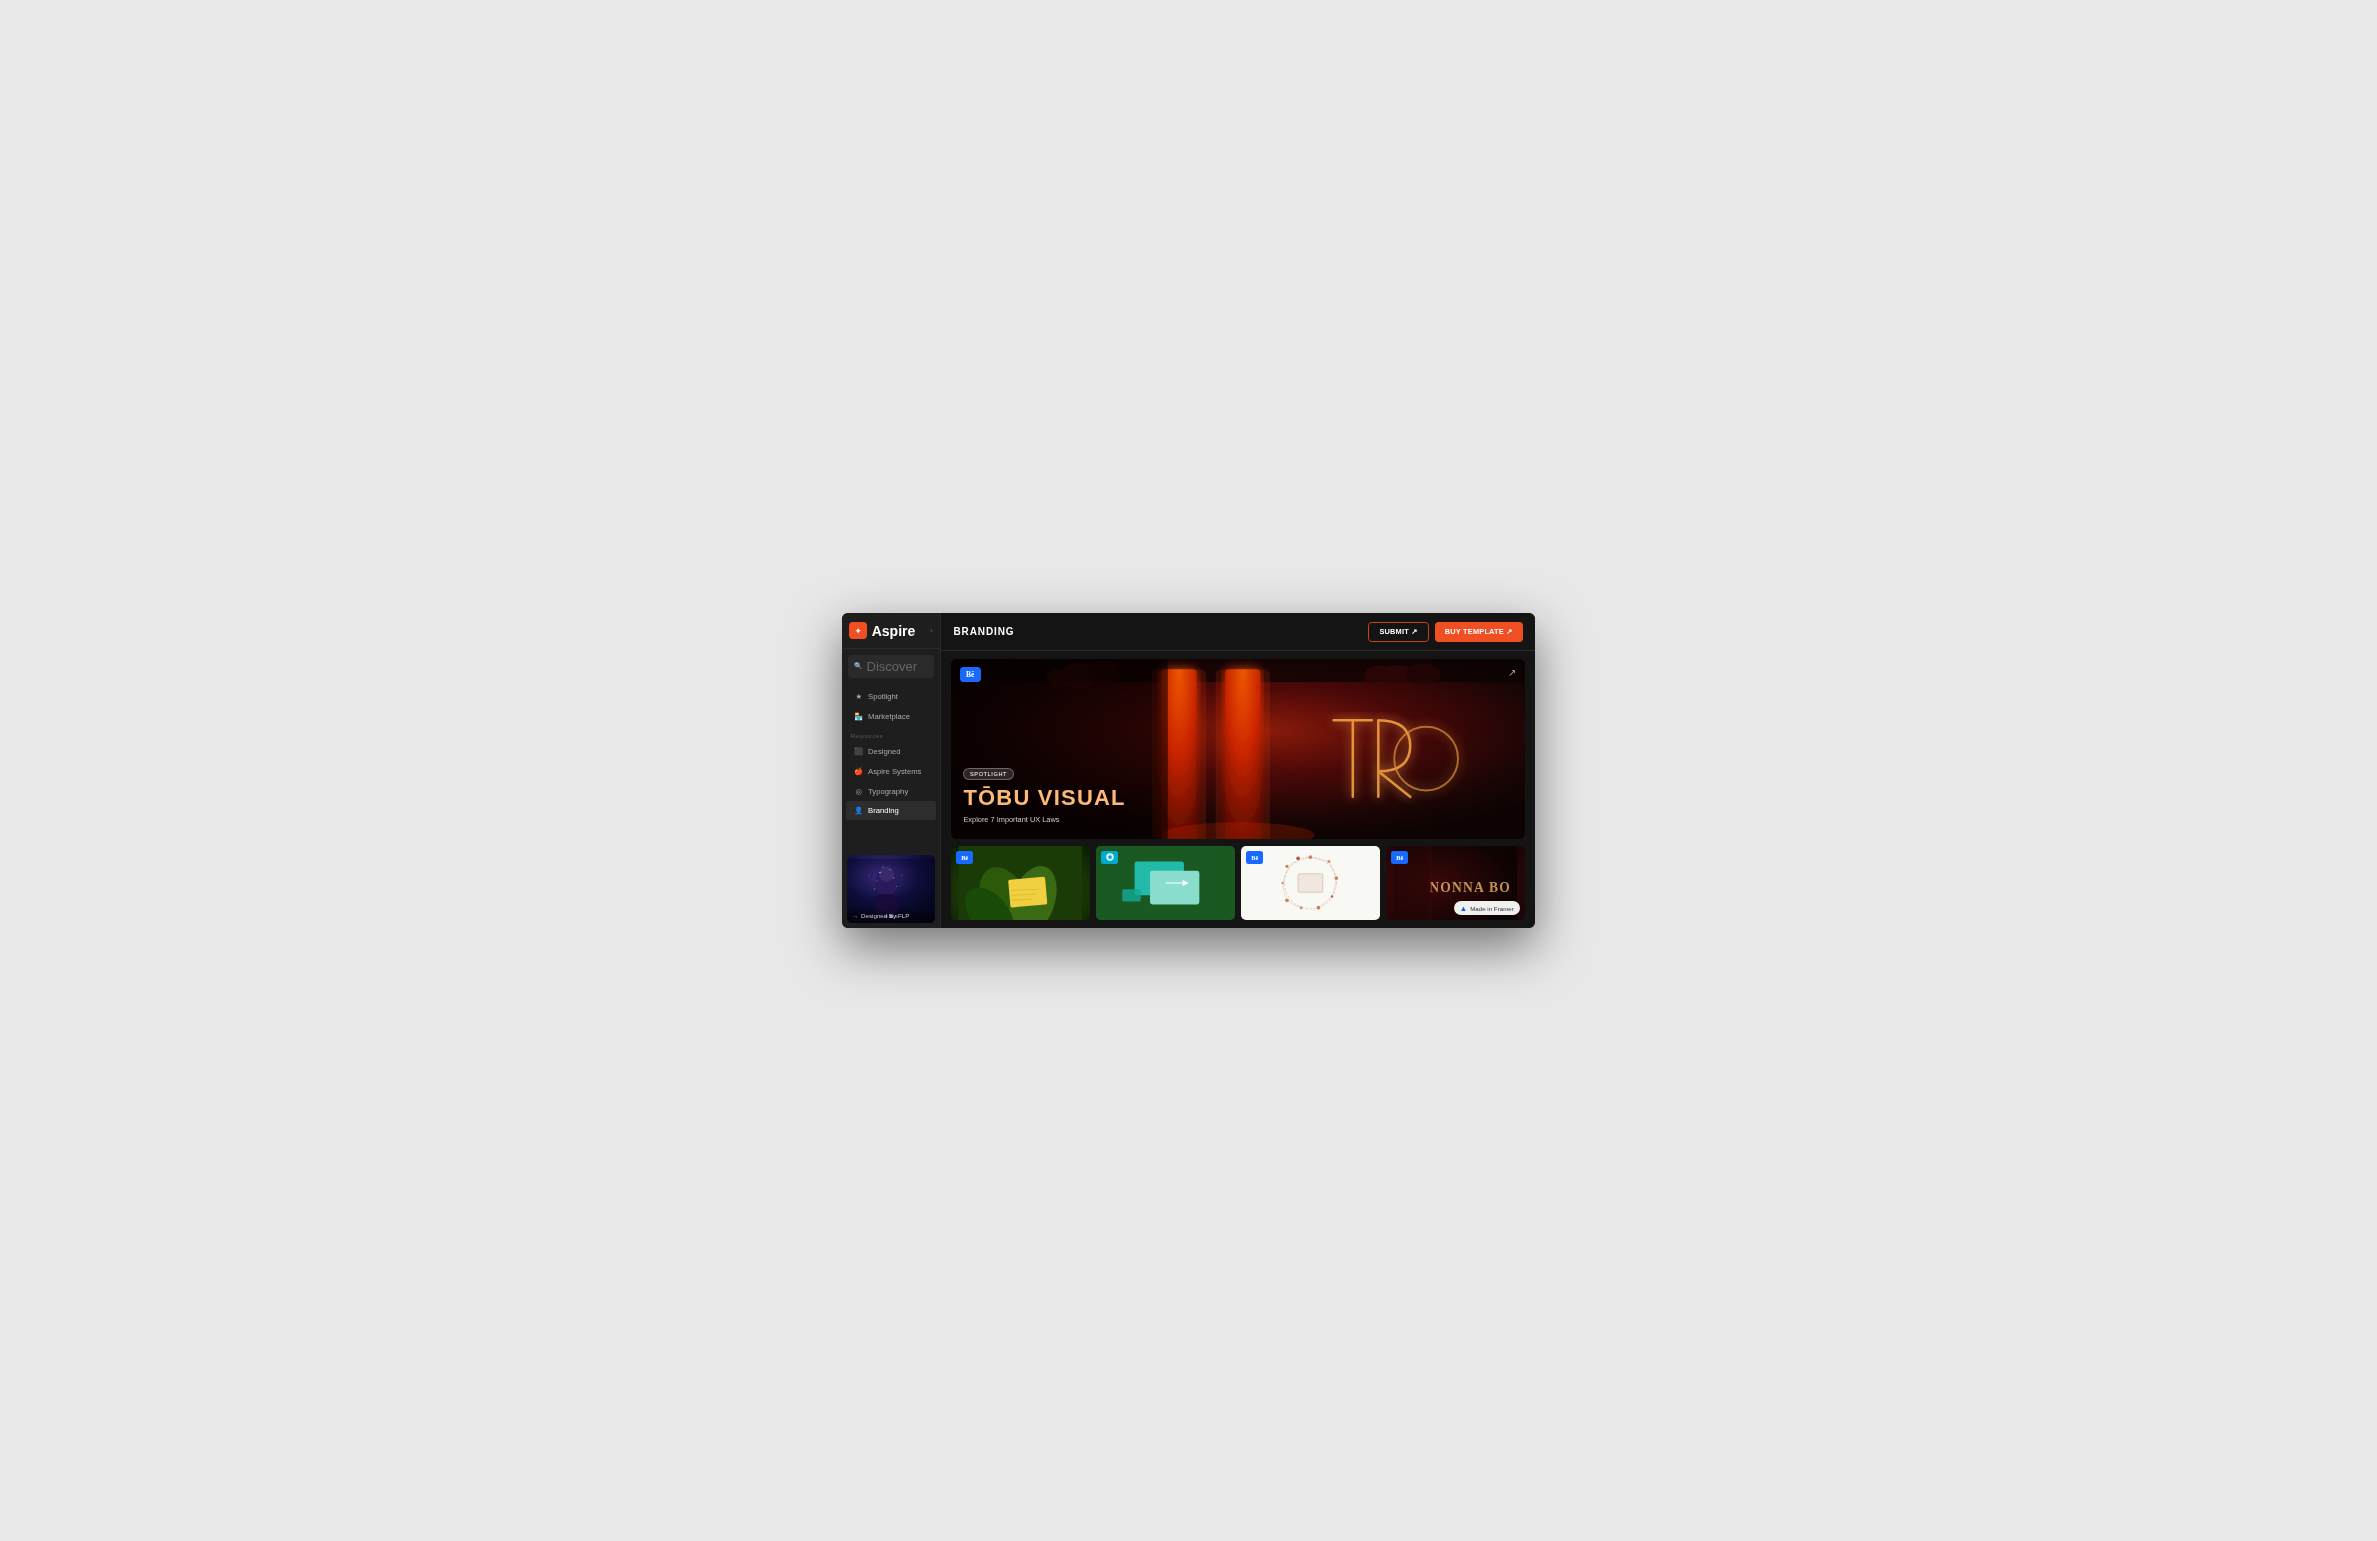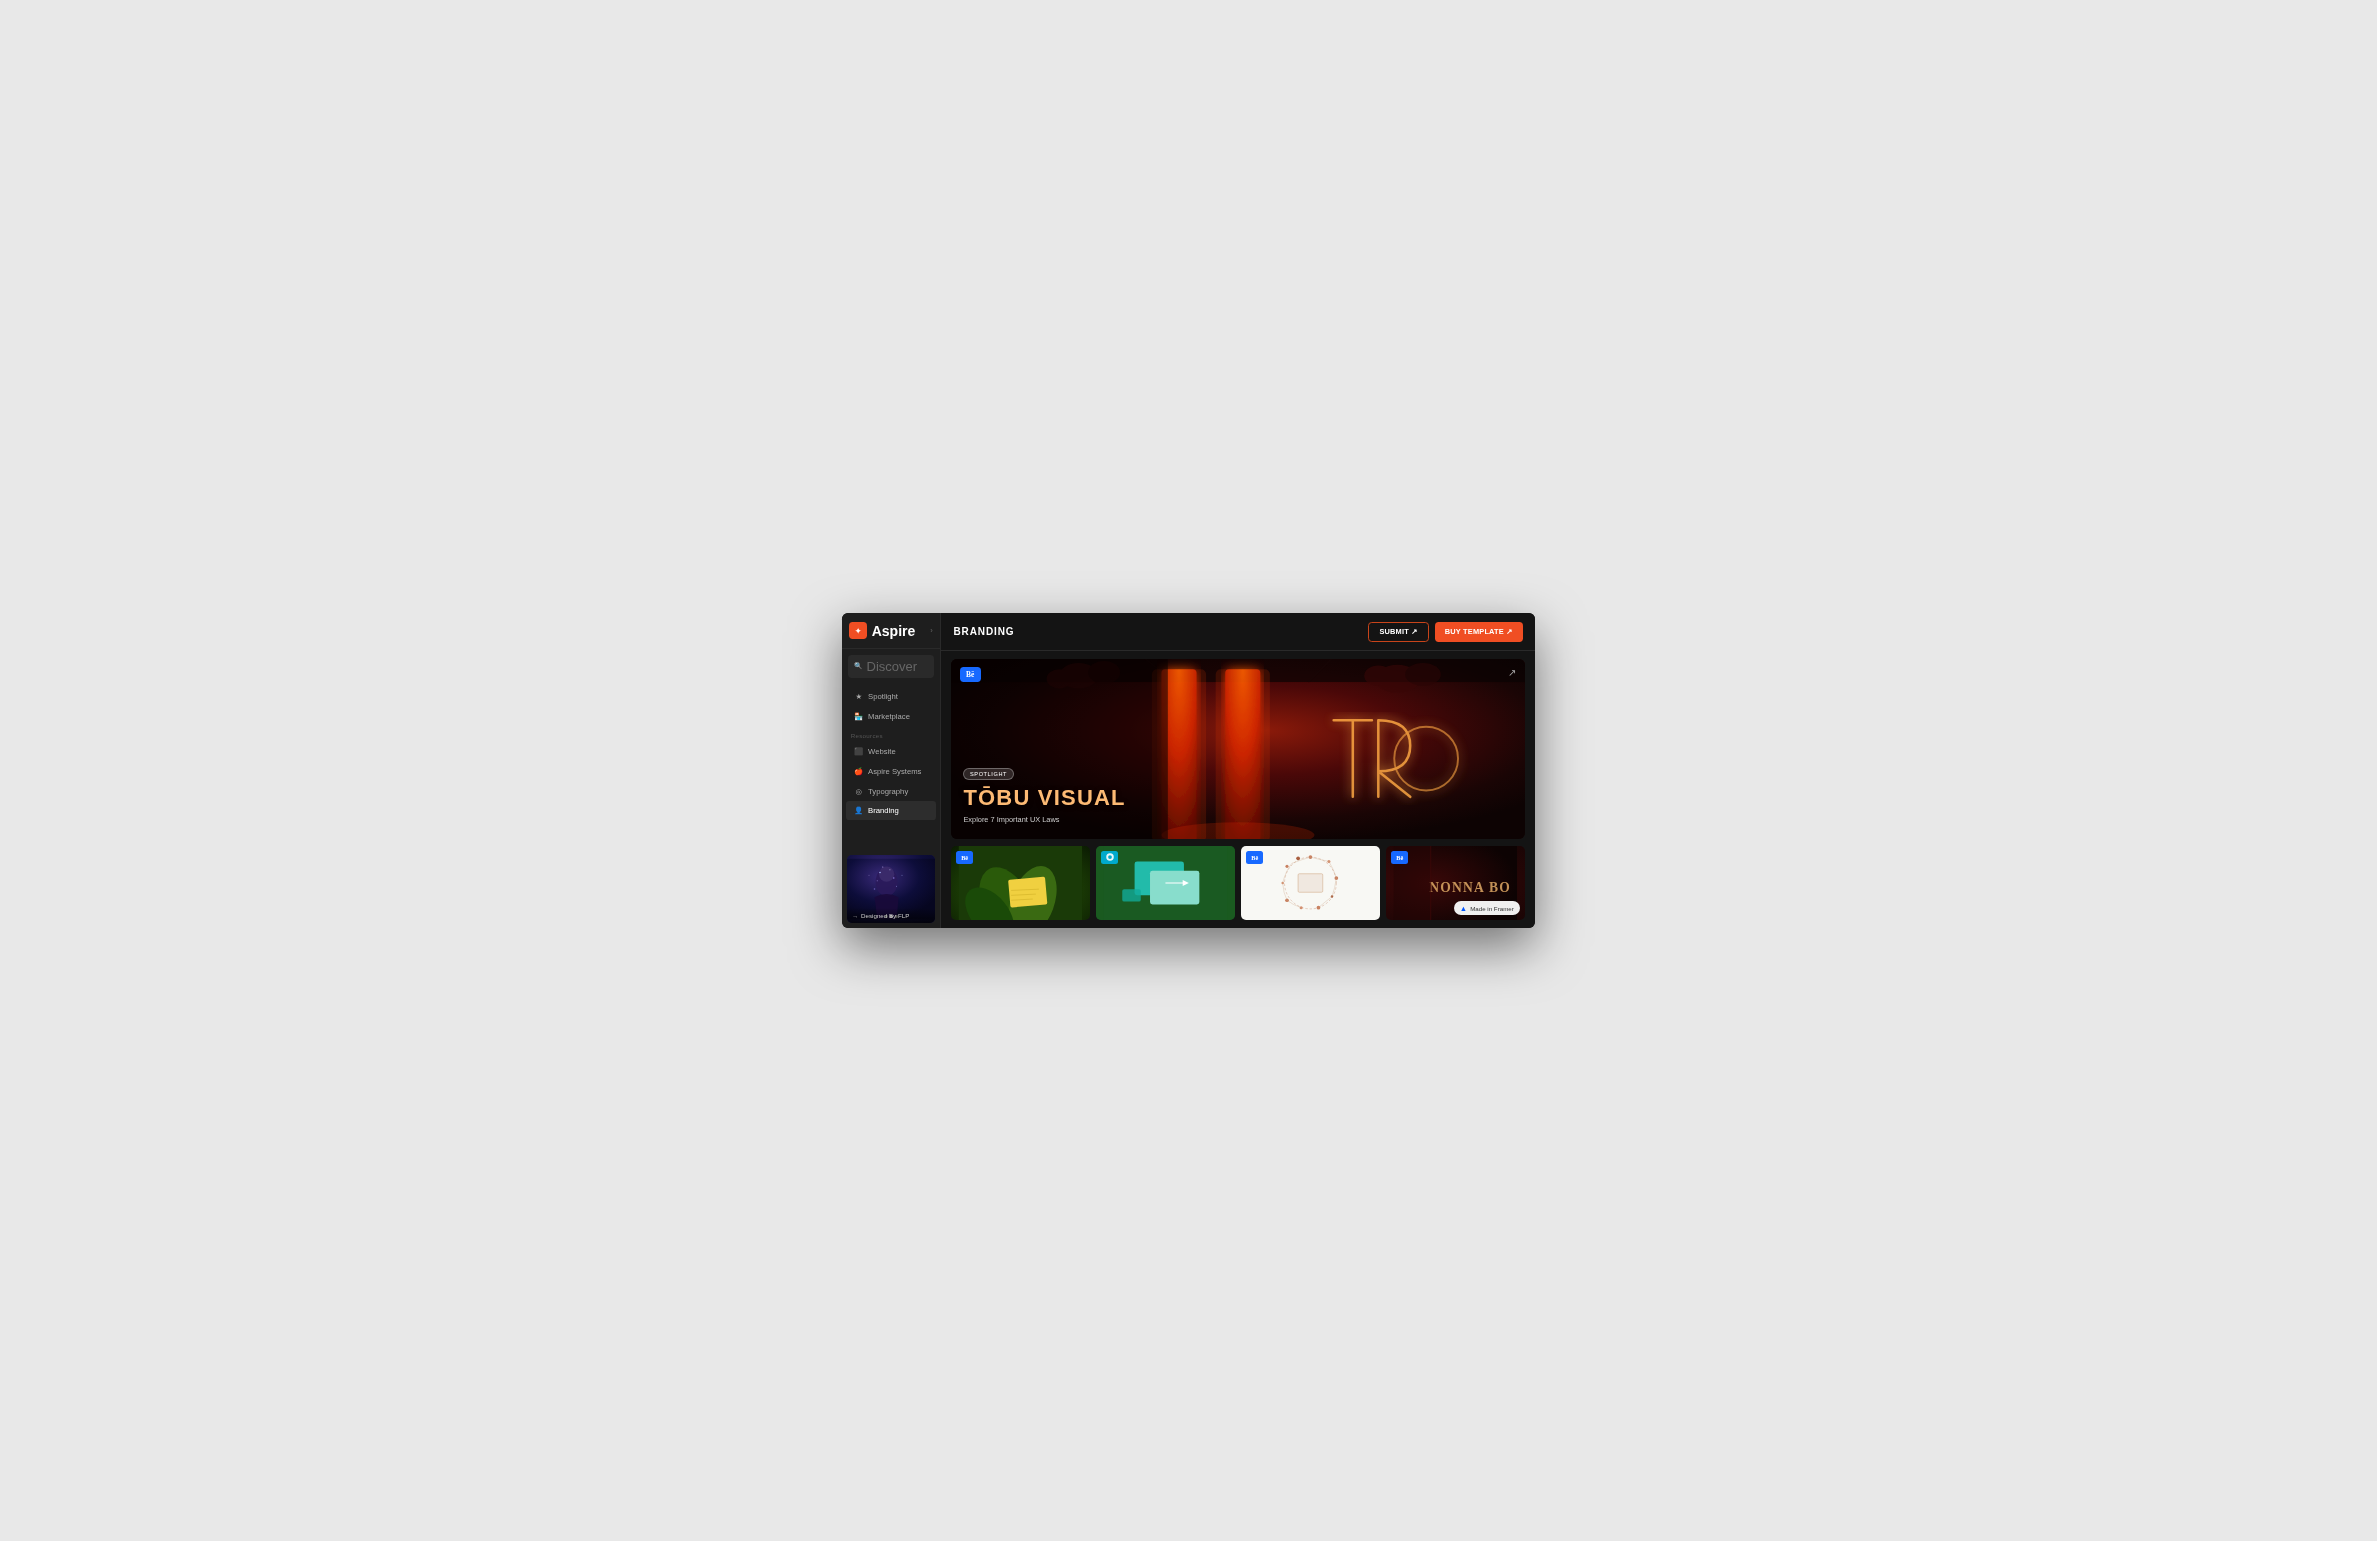--- a/index.html
+++ b/index.html
@@ -479,21 +479,21 @@
 
         <div class="sidebar-item">
           <span class="sidebar-item-icon">🏪</span>
           <span>Marketplace</span>
         </div>
 
         <div class="sidebar-section-label">Resources</div>
 
         <div class="sidebar-item">
           <span class="sidebar-item-icon">⬛</span>
-          <span>Website</span>
+          <span>Designed</span>
         </div>
 
         <div class="sidebar-item">
           <span class="sidebar-item-icon">🍎</span>
           <span>Aspire Systems</span>
         </div>
 
         <div class="sidebar-item">
           <span class="sidebar-item-icon">◎</span>
           <span>Typography</span>

